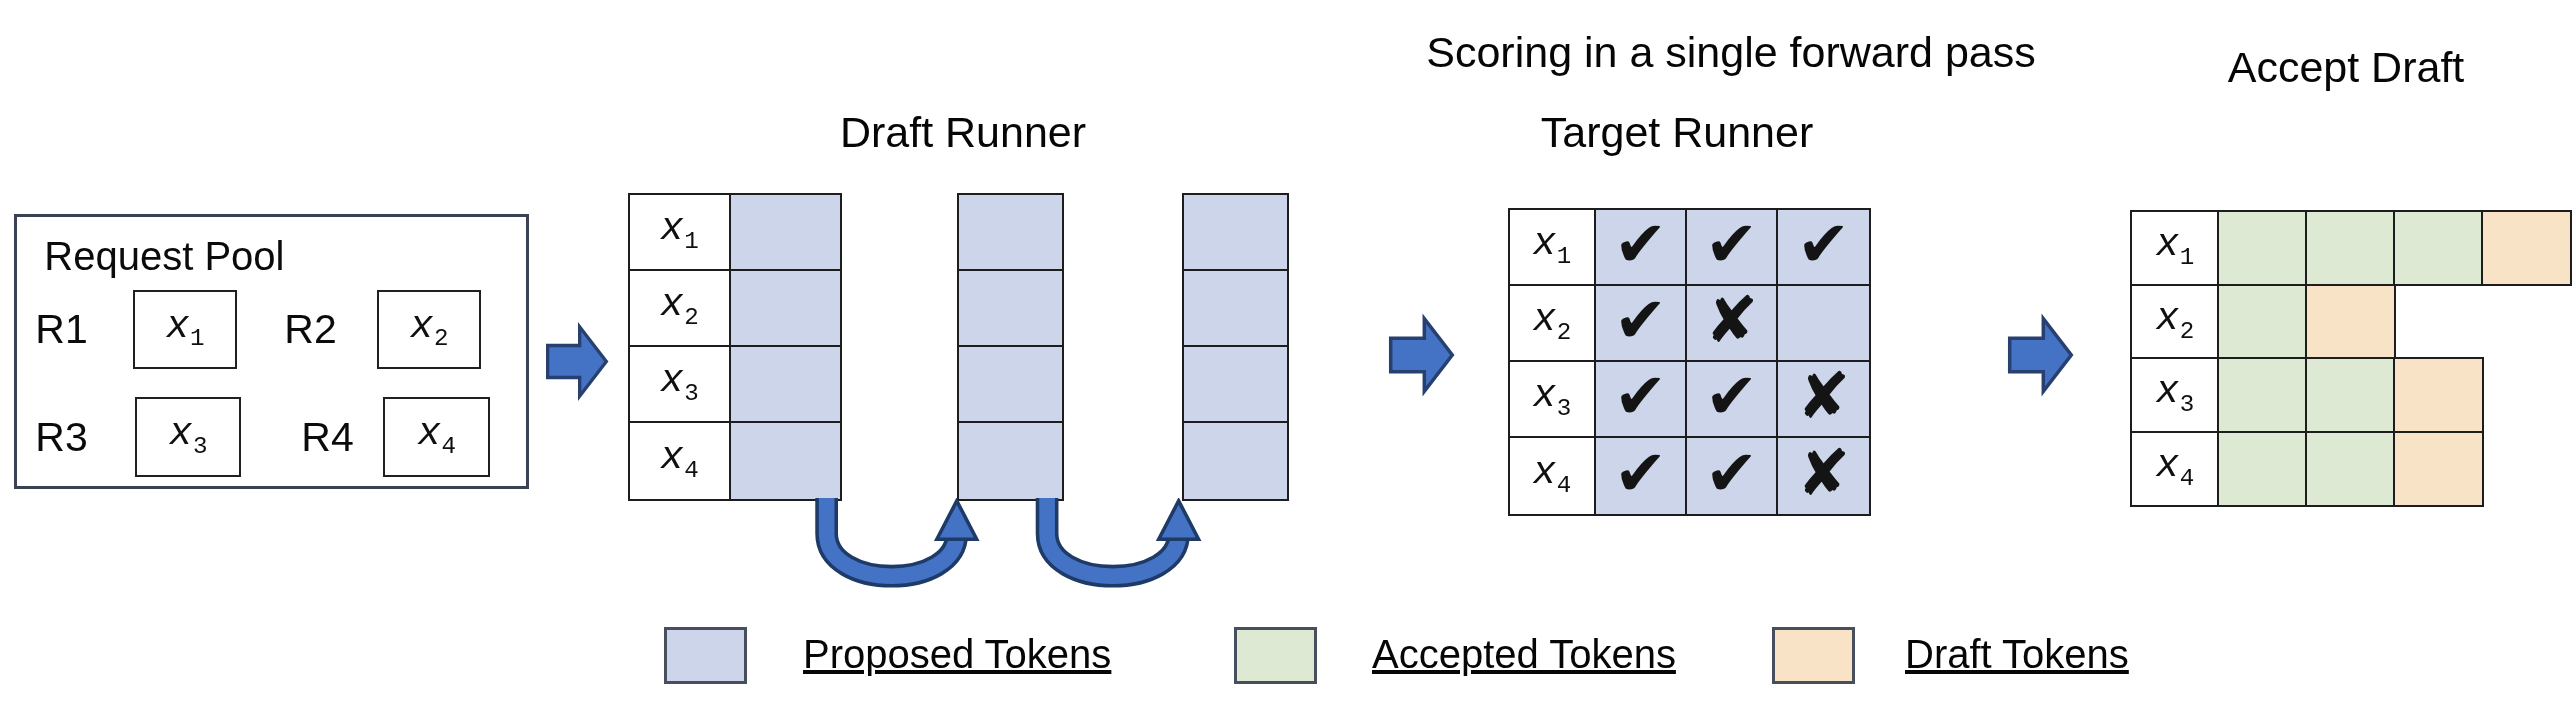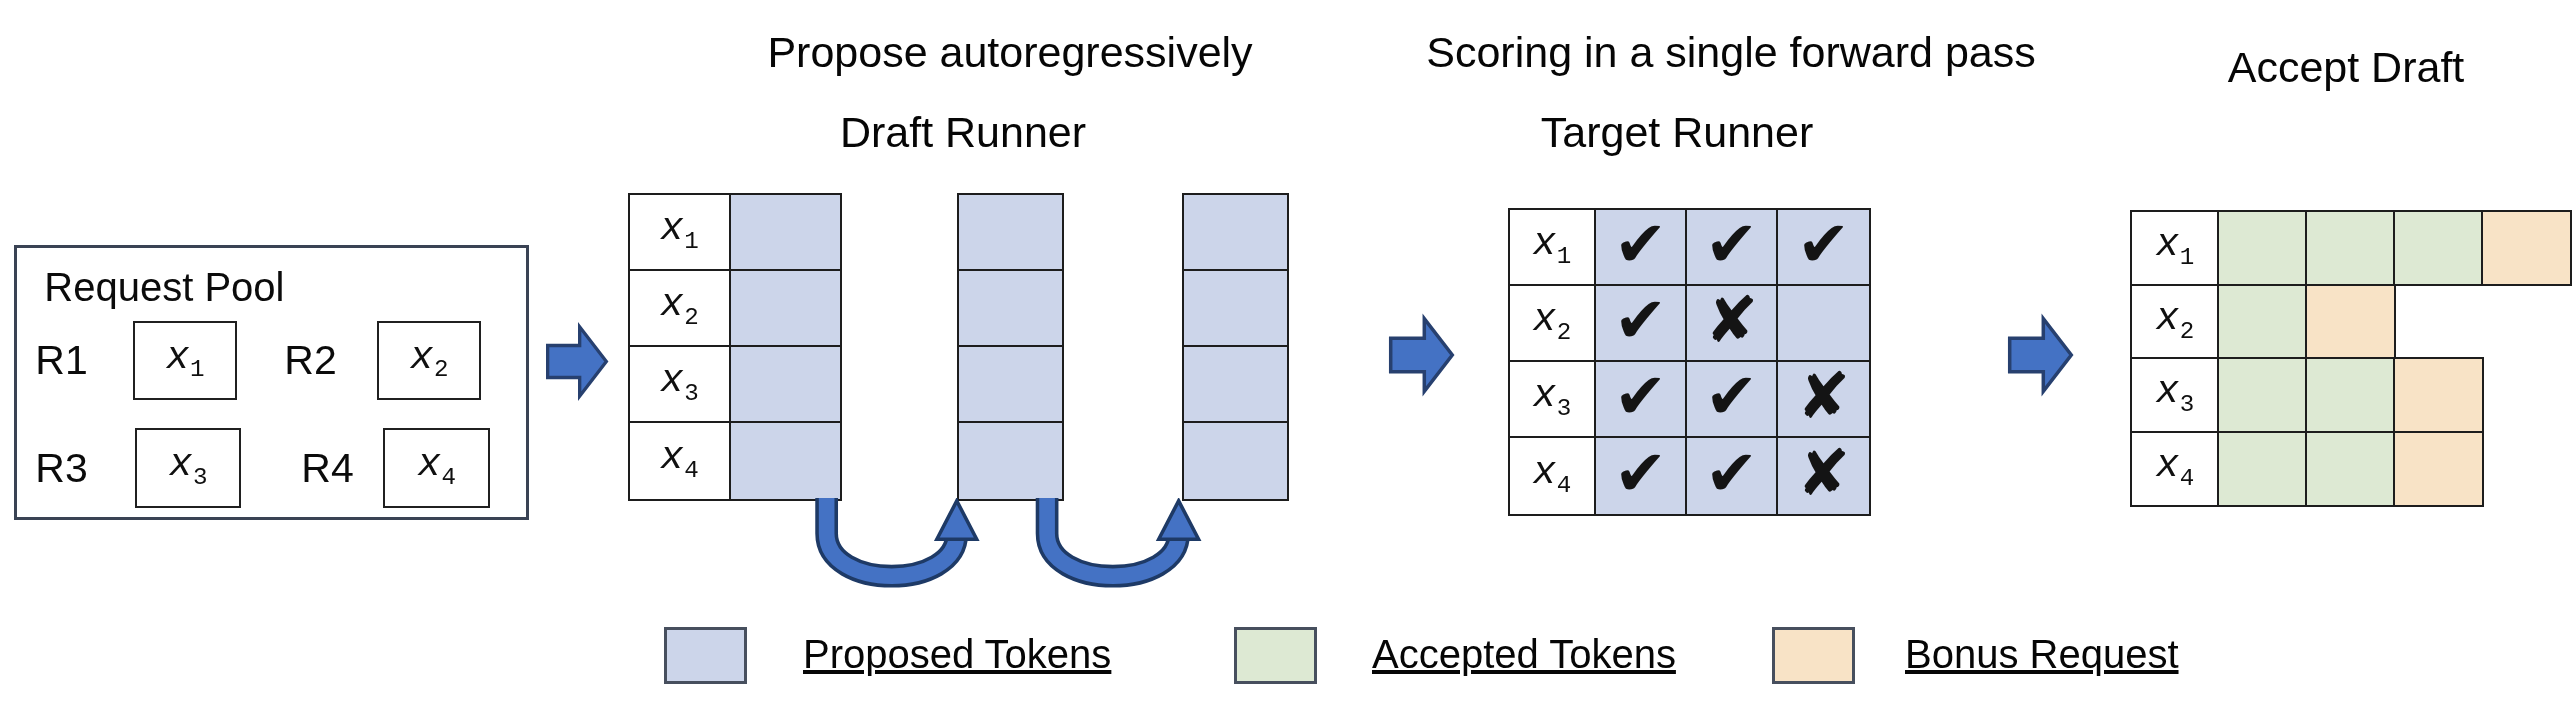--- a/index.html
+++ b/index.html
@@ -8,21 +8,21 @@
     font-family:"Liberation Sans",sans-serif;color:#0b0b0b;
   }
   
   .stage-title{
     position:absolute;transform:translateX(-50%);white-space:nowrap;
     font-size:43px;line-height:47px;font-weight:400;color:#060606;
   }
   
   .pool{
     position:absolute;left:14.3px;top:214px;width:515px;height:275px;
-    border:3.6px solid #3a4354;background:#fff;box-sizing:border-box;margin-top:31px;
+    border:3.6px solid #3a4354;background:#fff;box-sizing:border-box;
   }
   .pool-title{position:absolute;left:27px;top:17px;font-size:40px;font-weight:400;}
   .req-label{position:absolute;font-size:41px;line-height:46px;font-weight:400;}
   .tok-box{
     position:absolute;border:2.9px solid #202020;background:#fff;box-sizing:border-box;
     display:flex;align-items:center;justify-content:center;
   }
   .tok{font-family:Liberation Mono, monospace;font-style:italic;font-size:39px;color:#101010;line-height:1;}
   .tok sub{font-style:normal;font-size:0.62em;vertical-align:-0.35em;margin-left:0.7px;}
 
@@ -66,21 +66,20 @@
   }
   .legend-label{
     position:absolute;top:631px;font-size:40px;line-height:47px;white-space:nowrap;color:#060606;text-decoration:underline;
   }
 </style>
 </head>
 <body>
 
 <div class="canvas">
 
-  <div class="stage-title" style="left:1010px;top:28.6px">Propose autoregressively</div>
   <div class="stage-title" style="left:963px;top:109px">Draft Runner</div>
   <div class="stage-title" style="left:1731px;top:28.6px">Scoring in a single forward pass</div>
   <div class="stage-title" style="left:1677px;top:109px">Target Runner</div>
   <div class="stage-title" style="left:2346px;top:44px">Accept Draft</div>
 
   <div class="pool">
     <div class="pool-title">Request Pool</div>
 
     <span class="req-label" style="left:18px;top:89px">R1</span>
     <div class="tok-box" style="left:116px;top:73px;width:104px;height:79px">
@@ -241,16 +240,16 @@
       </div>
     </div>
 
   <div class="legend-swatch" style="left:664px;background:var(--proposed,#ccd5ea)"></div>
   <span class="legend-label" style="left:803px">Proposed Tokens</span>
 
   <div class="legend-swatch" style="left:1234px;background:var(--accepted,#dde9d3)"></div>
   <span class="legend-label" style="left:1372px">Accepted Tokens</span>
 
   <div class="legend-swatch" style="left:1772px;background:var(--bonus,#f8e3c6)"></div>
-  <span class="legend-label" style="left:1905px">Bonus Request</span>
+  <span class="legend-label" style="left:1905px">Draft Tokens</span>
 
 </div>
 
 
 </body></html>

